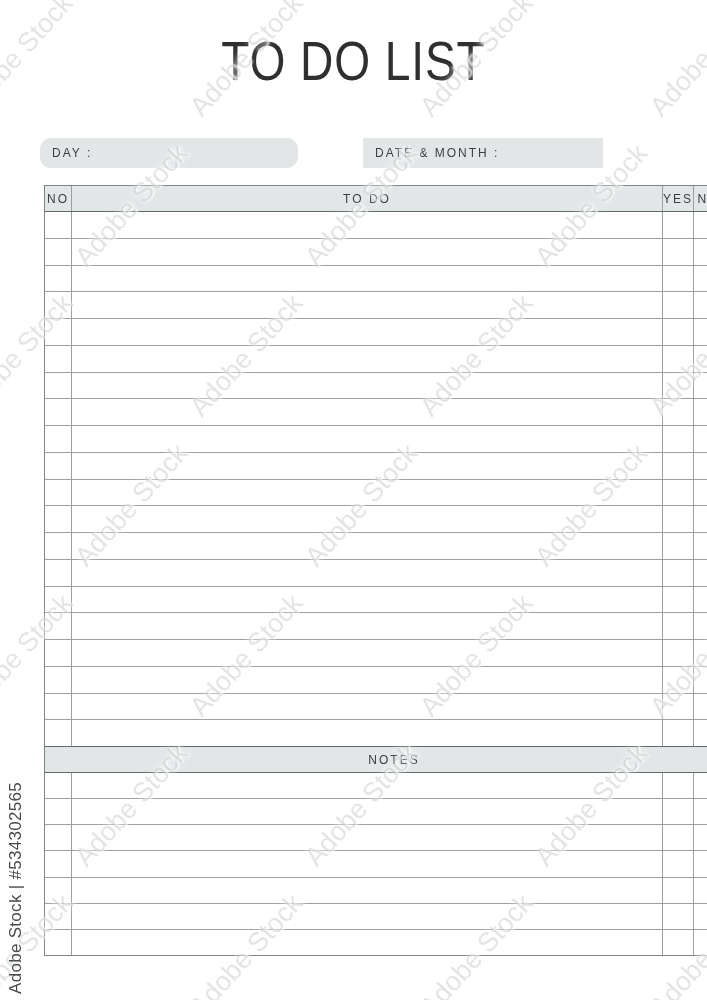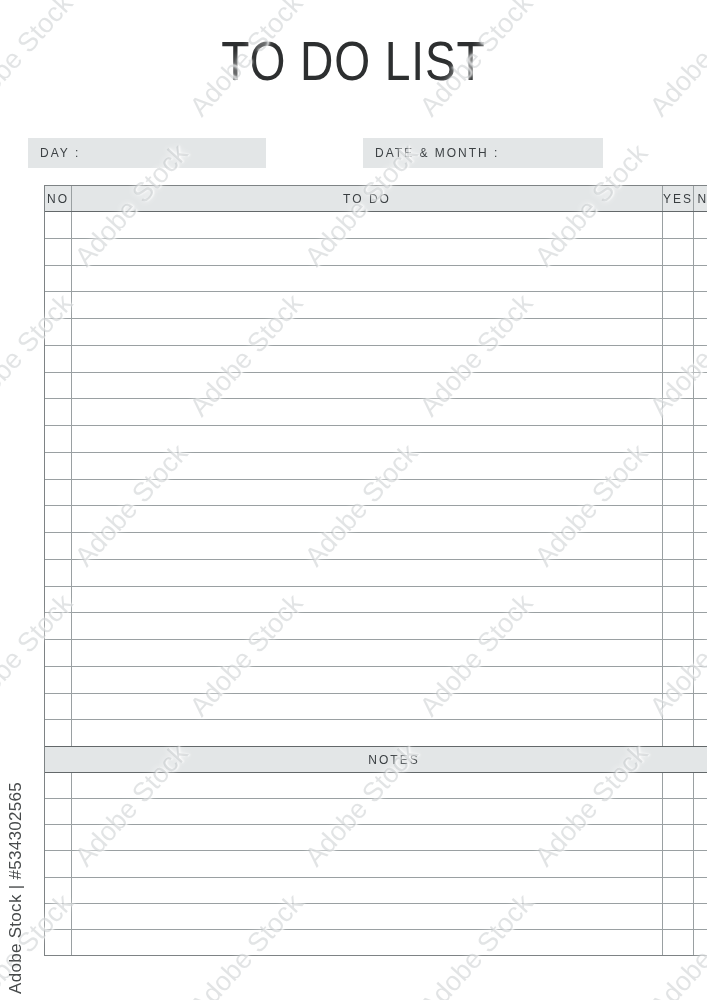--- a/index.html
+++ b/index.html
@@ -13,21 +13,21 @@
     position:absolute; top:34px; left:0; width:707px; text-align:center;
     font-size:55px; line-height:1.0; font-weight:500; color:#2d2f30;
     letter-spacing:1px; transform:scaleX(0.84);
   }
   
   .bar {
     position:absolute; top:138px; height:30px; background:#e3e6e7;
     display:flex; align-items:center; padding-left:12px;
     font-size:12px; letter-spacing:2px; color:#3c4144; font-weight:500;
   }
-  .bar-day  { left:28px;  width:238px; }
+  .bar-day  { left:40px;  width:258px;border-radius:11px; }
   .bar-date { left:363px; width:240px; }
   .bar-value { flex:1; }
   
   .sheet {
     position:absolute; left:44px; top:185px; width:680px; height:771px;
     border:1px solid #7e8385; display:flex; flex-direction:column;
     background:#ffffff;
   }
   .thead {
     height:26px; flex:0 0 26px; display:flex; background:#e3e6e7;

